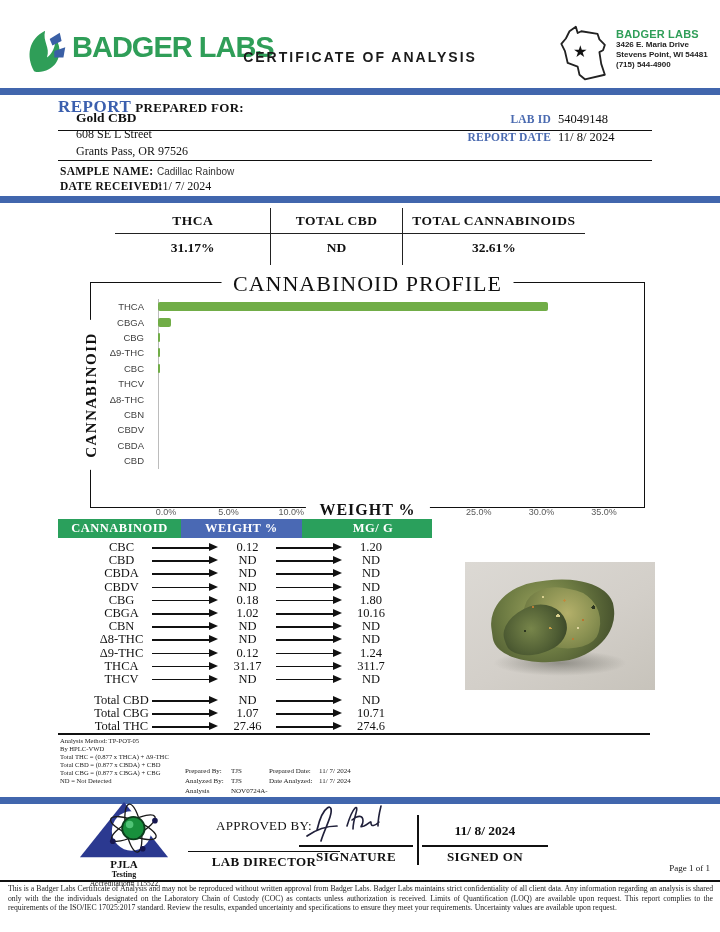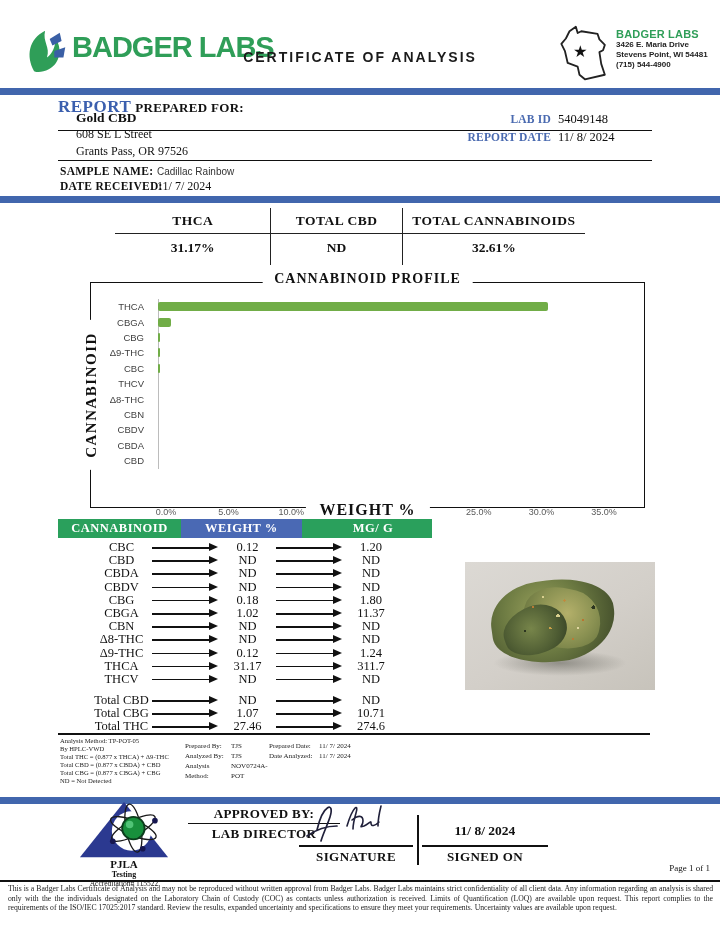--- a/index.html
+++ b/index.html
@@ -41,21 +41,21 @@
   .scell{padding-top:2px;}
   .scell.c0{width:156px;}.scell.c1{width:131px;}.scell.c2{width:183px;}
   .scell.c0,.scell.c1{border-right:1.7px solid #222;}
   .shead{text-align:center;font-weight:bold;font-size:13.5px;letter-spacing:.5px;
          padding:3px 0 4px;border-bottom:1.8px solid #222;}
   .sval{text-align:center;font-weight:bold;font-size:13.5px;padding:6px 0 9px;}
 
   
   #chart{left:90px;top:282px;width:553px;height:224px;border:1.6px solid #111;}
   #chart-title{position:absolute;top:-12px;left:50%;transform:translateX(-50%);background:#fff;
-               padding:0 12px;font-weight:bold;font-size:14px;letter-spacing:1px;white-space:nowrap;}
+               padding:0 12px;font-weight:normal;font-size:22px;letter-spacing:1px;white-space:nowrap;}
   #chart-ylabel{position:absolute;top:50%;left:0;transform:translate(-50%,-50%) rotate(-90deg);
                 background:#fff;padding:2px 12px;font-weight:bold;font-size:15px;letter-spacing:1.5px;white-space:nowrap;}
   #chart-xlabel{position:absolute;bottom:-12px;left:50%;transform:translateX(-50%);background:#fff;
                 padding:0 14px;font-weight:bold;font-size:16px;letter-spacing:1px;white-space:nowrap;}
   #chart-rows{position:absolute;left:0;top:16px;width:100%;}
   .crow{display:flex;align-items:center;height:15.4px;}
   .clabel{width:60px;text-align:right;padding-right:7px;box-sizing:border-box;
           font-family:"Liberation Sans",sans-serif;font-size:9.5px;color:#3f3f3f;}
   .ctrack{position:relative;width:438px;height:9px;margin-left:7px;}
   .cbar{height:9px;border-radius:2px;}
@@ -81,21 +81,21 @@
   .arr{position:absolute;top:6px;height:1.6px;background:#111;width:58px;}
   .arr::after{content:'';position:absolute;right:-8px;top:-4px;width:0;height:0;
               border-left:9px solid #111;border-top:4.6px solid transparent;border-bottom:4.6px solid transparent;}
   .arr1{left:94px;}
   .arr2{left:218px;}
   #rtotals{margin-top:8px;}
   #tbl-line{left:58px;top:733px;width:592px;border-top:2px solid #111;}
 
   
   #notes-left{left:60px;top:737px;width:135px;font-size:6.6px;line-height:8px;color:#222;}
-  #notes-mid{left:185px;top:741px;display:grid;grid-template-columns:46px 38px 50px 56px;
+  #notes-mid{left:185px;top:766px;display:grid;grid-template-columns:46px 38px 50px 56px;
              font-size:7px;line-height:10px;color:#222;}
   #notes-mid .lab{font-weight:normal;}
 
   
   #photo{left:465px;top:562px;width:190px;height:128px;background:linear-gradient(150deg,#dcd9d4 0%,#d3cfc9 55%,#c7c3bb 100%);}
   .bshadow{position:absolute;left:28px;top:88px;width:134px;height:26px;
            background:radial-gradient(ellipse at center,rgba(70,70,62,.45),rgba(70,70,62,0) 70%);}
   .bud1{position:absolute;left:26px;top:18px;width:124px;height:82px;transform:rotate(-8deg);
         border-radius:46% 58% 52% 62%/55% 48% 62% 45%;
         background:radial-gradient(circle at 42% 38%,#99a15c 0%,#6c7a42 45%,#4c5830 78%,#39432a 100%);}
@@ -117,21 +117,21 @@
       radial-gradient(circle 2px at 38% 18%,#d8cf8e 0 60%,transparent 61%),
       radial-gradient(circle 3px at 50% 40%,#d8cf8e 0 60%,transparent 61%),
       radial-gradient(circle 2px at 66% 55%,#e0d6a0 0 60%,transparent 61%);}
 
   
   #pjla{left:74px;top:800px;width:100px;height:60px;}
   #pjla-name{left:74px;top:858px;width:100px;text-align:center;font-weight:bold;font-size:11px;}
   #pjla-sub{left:74px;top:870px;width:100px;text-align:center;font-weight:bold;font-size:8px;}
   #pjla-acc{left:54px;top:879px;width:140px;text-align:center;font-size:7.5px;}
   #approved{left:188px;top:806px;width:152px;text-align:center;}
-  #approved .a1{font-weight:bold;font-size:13px;border-bottom:1.6px solid #111;padding-bottom:1px;letter-spacing:.3px;}
+  #approved .a1{font-weight:normal;font-size:13px;border-bottom:1.6px solid #111;padding-bottom:17px;letter-spacing:.3px;margin-top:12px;}
   #approved .a2{color:#3aa061;font-size:15px;letter-spacing:2px;border-bottom:1.6px solid #111;padding:2px 0;}
   #approved .a3{font-weight:bold;font-size:13px;padding-top:2px;letter-spacing:.4px;}
   #sig-img{left:303px;top:796px;width:110px;height:48px;}
   #sig-line{left:299px;top:845px;width:114px;border-top:2.6px solid #111;}
   #sig-label{left:299px;top:849px;width:114px;text-align:center;font-weight:bold;font-size:13px;letter-spacing:.4px;}
   #foot-vdiv{left:417px;top:815px;height:50px;border-left:2px solid #111;}
   #signed-date{left:424px;top:823px;width:122px;text-align:center;font-weight:bold;font-size:13.5px;}
   #date-line{left:422px;top:845px;width:126px;border-top:2.6px solid #111;}
   #signed-label{left:422px;top:849px;width:126px;text-align:center;font-weight:bold;font-size:13px;letter-spacing:.4px;}
   #page-num{left:590px;top:863px;width:120px;text-align:right;font-size:9px;}
@@ -347,21 +347,21 @@
           <div class="tname">CBG</div>
           <div class="tval">0.18</div>
           <div class="tmg">1.80</div>
           <div class="arr arr1"></div>
           <div class="arr arr2"></div>
         </div>
 
         <div class="trow">
           <div class="tname">CBGA</div>
           <div class="tval">1.02</div>
-          <div class="tmg">11.37</div>
+          <div class="tmg">10.16</div>
           <div class="arr arr1"></div>
           <div class="arr arr2"></div>
         </div>
 
         <div class="trow">
           <div class="tname">CBN</div>
           <div class="tval">ND</div>
           <div class="tmg">ND</div>
           <div class="arr arr1"></div>
           <div class="arr arr2"></div>

